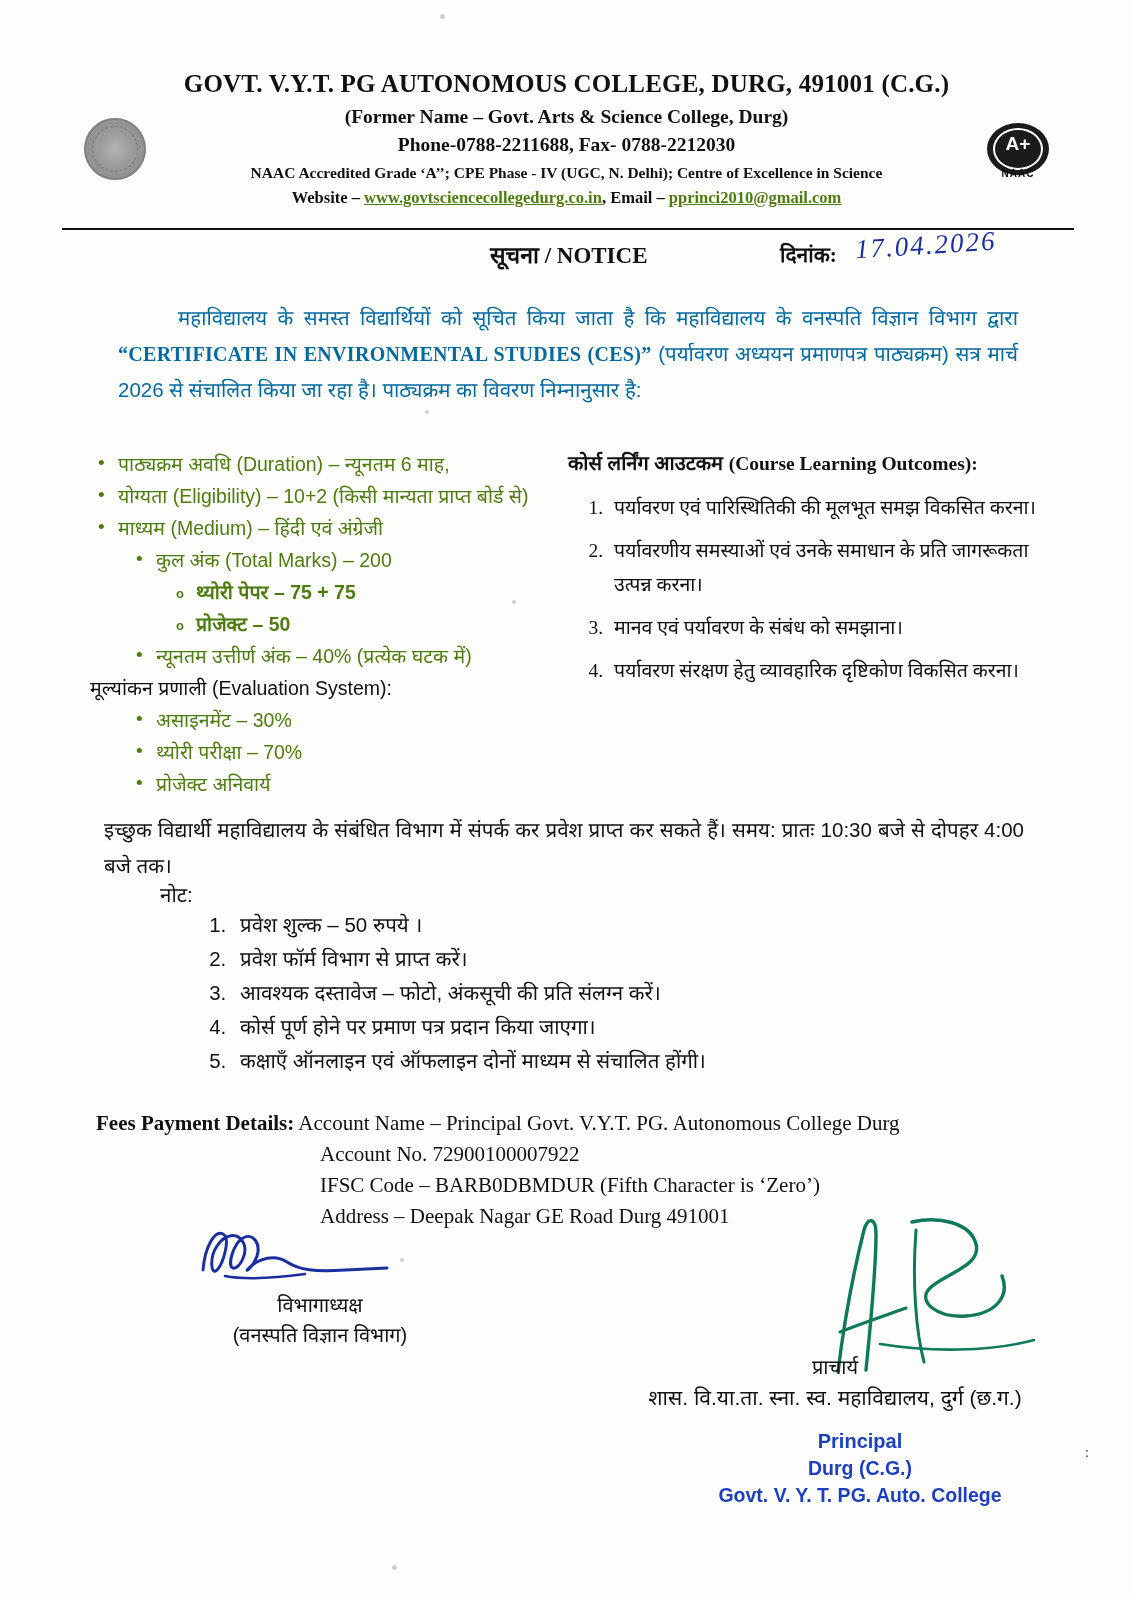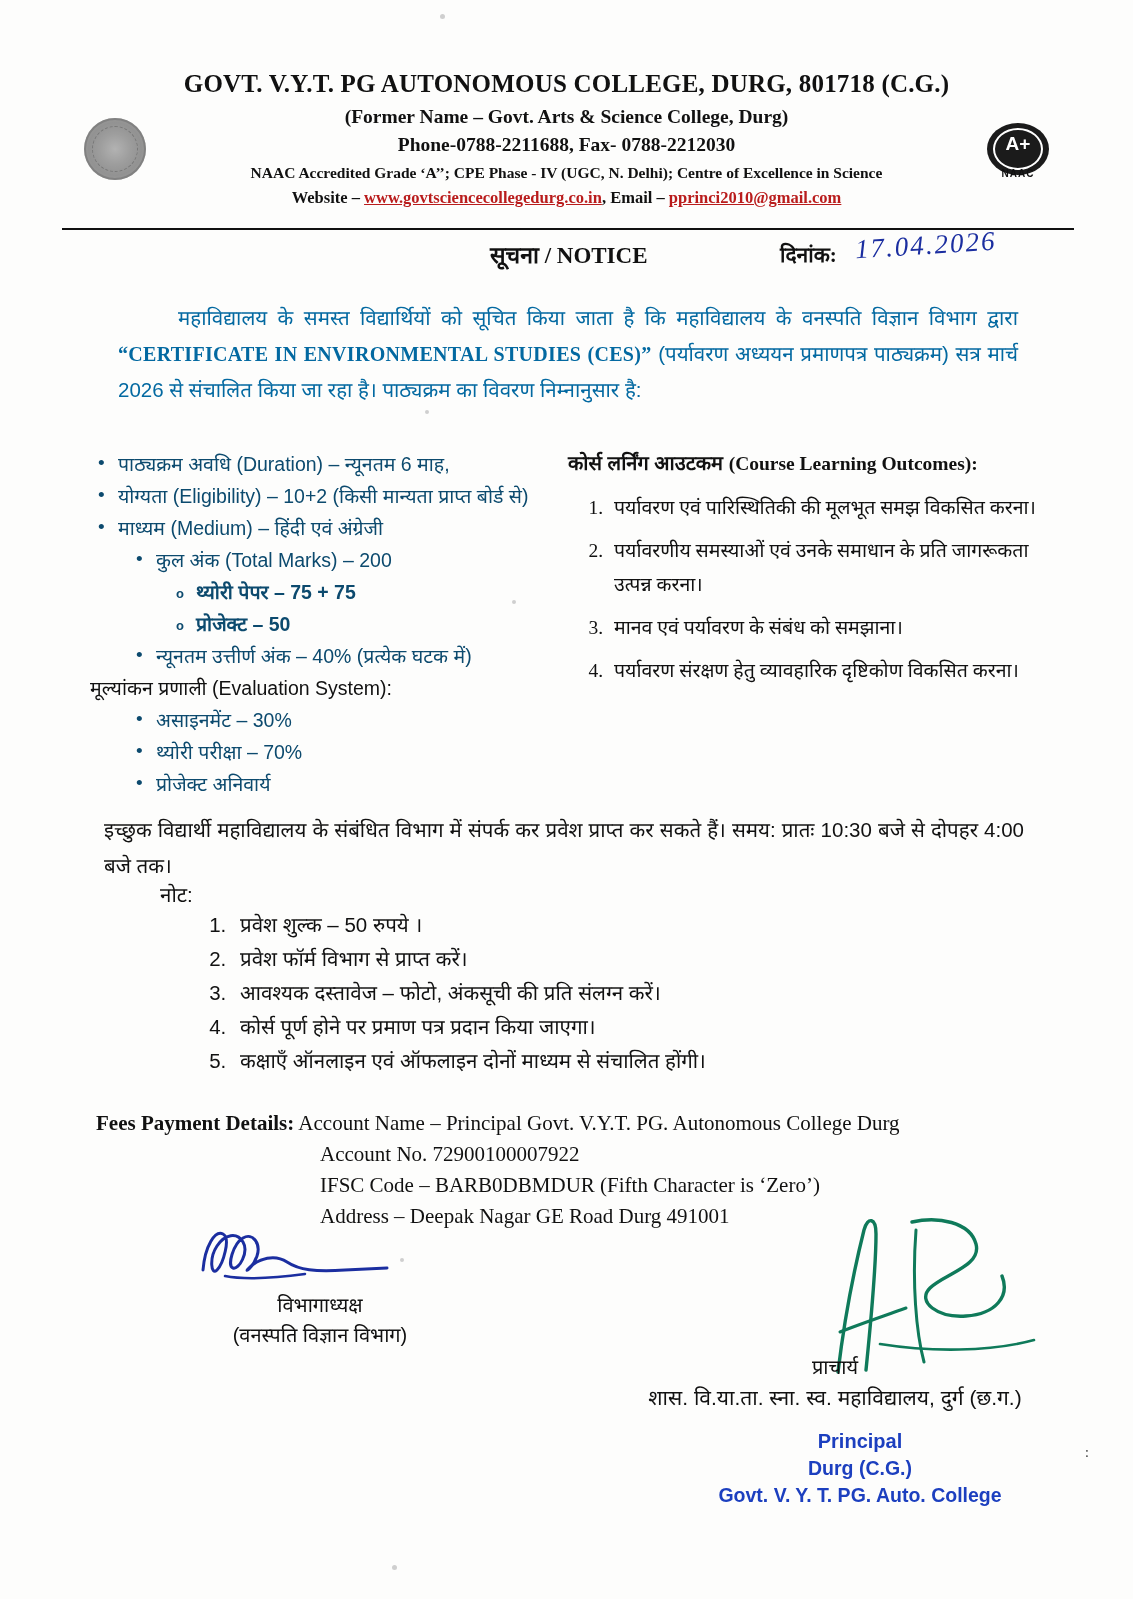--- a/index.html
+++ b/index.html
@@ -56,21 +56,21 @@
     margin-top: 8px;
   }
   .col-web {
     font-family: "Liberation Serif", serif;
     font-weight: bold;
     font-size: 16.5px;
     margin-top: 6px;
   }
   .col-web a, .ul {
     text-decoration: underline;
-    color: #b91c1c;
+    color: #4d7c0f;
   }
 
   .rule {
     position: absolute;
     left: 62px;
     top: 228px;
     width: 1012px;
     border-top: 2.5px solid #111;
   }
 
@@ -219,21 +219,21 @@
     list-style: none;
     margin: 0;
     padding: 0;
   }
   ul.bul li {
     position: relative;
     font-family: "Liberation Sans", sans-serif;
     font-size: 19.5px;
     line-height: 32px;
     padding-left: 28px;
-    color: #0c4a6e;
+    color: #4d7c0f;
   }
   ul.bul li::before {
     content: "•";
     position: absolute;
     left: 8px;
     top: -1px;
     font-size: 19px;
   }
   ul.bul.lvl2 { padding-left: 38px; }
   ul.bul.lvl3 { padding-left: 78px; font-weight: bold; }
@@ -403,21 +403,21 @@
 
   <div class="seal"></div>
 
   <div class="naac-badge">
     <div class="ring"></div>
     <div class="aplus">A+</div>
     <div class="naac-txt">NAAC</div>
   </div>
 
   <div class="header">
-    <div class="col-title">GOVT. V.Y.T. PG AUTONOMOUS COLLEGE, DURG, 801718 (C.G.)</div>
+    <div class="col-title">GOVT. V.Y.T. PG AUTONOMOUS COLLEGE, DURG, 491001 (C.G.)</div>
     <div class="col-former">(Former Name – Govt. Arts &amp; Science College, Durg)</div>
     <div class="col-phone">Phone-0788-2211688, Fax- 0788-2212030</div>
     <div class="col-naac">NAAC Accredited Grade ‘A’’; CPE Phase - IV (UGC, N. Delhi); Centre of Excellence in Science</div>
     <div class="col-web">
       <span>Website – </span><span class="ul">www.govtsciencecollegedurg.co.in</span><span>, Email – </span><span class="ul">pprinci2010@gmail.com</span>
     </div>
   </div>
 
   <div class="rule"></div>
 

